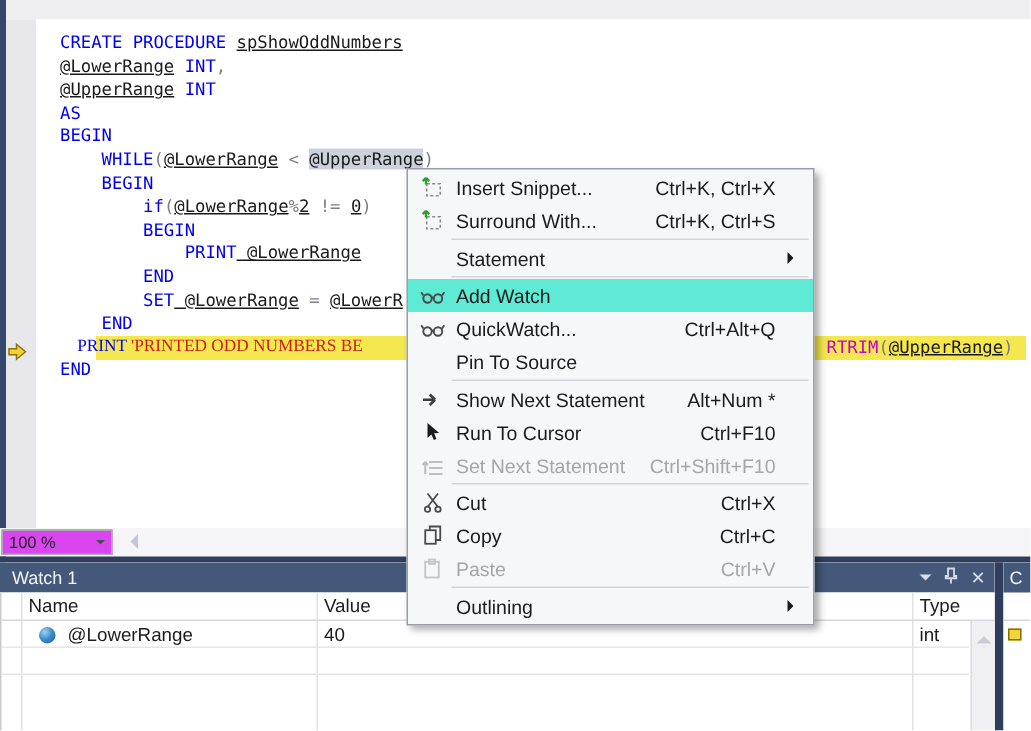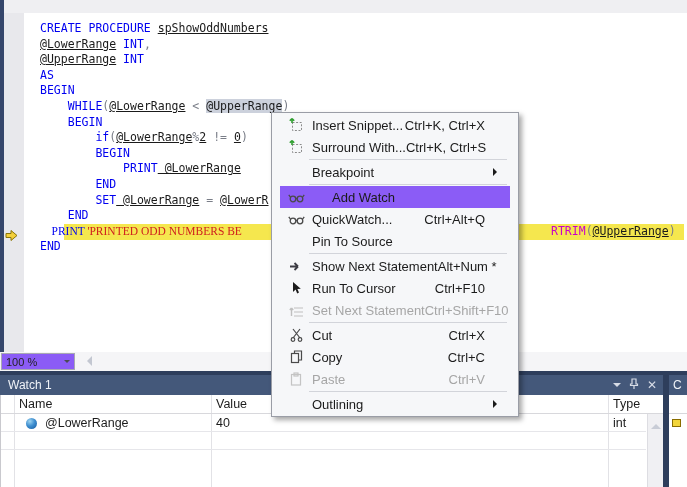--- a/index.html
+++ b/index.html
@@ -20,21 +20,21 @@
   .tk-str { color:#cf1e1e; }
   .tk-fn  { color:#c800c8; }
   .tk-sel { background:#ccd1dc; color:#1a1a1a; }
   .cur-line-bar { position:absolute; left:64px; width:620px; height:16px; background:#f5e74e; }
   .code-frag-right { position:absolute; left:551px; height:16px; font-family:"DejaVu Sans Mono", monospace;
                      font-size:11.5px; line-height:15.6px; white-space:pre; }
   .stmt-arrow { position:absolute; left:5px; top:228px; }
 
   
   .editor-bottom { position:absolute; left:0; top:352px; width:687px; height:19px; background:#f5f5f7; }
-  .zoom-combo { position:absolute; left:1px; top:1px; width:74px; height:17px; background:#8b5cf6;
+  .zoom-combo { position:absolute; left:1px; top:1px; width:74px; height:17px; background:#d946ef;
                 border:1px solid #a9a9b2; display:flex; align-items:center; font-size:11px; color:#222; }
   .zoom-combo .zc-label { padding-left:4px; flex:1; }
   .zc-arrow { width:14px; display:flex; align-items:center; justify-content:center; }
   .zc-arrow i { border:3.5px solid transparent; border-top-color:#4a4a55; margin-top:3px; }
   .hscroll-left { position:absolute; left:82px; top:4px; width:0; height:0;
                   border:5px solid transparent; border-right-color:#c3c7d1; }
 
   .dark-strip { position:absolute; left:0; top:371px; width:687px; height:4px; background:#2e3e5c; }
 
   
@@ -61,24 +61,24 @@
   .wv-up { position:absolute; left:3px; top:5px; width:0; height:0; border:5px solid transparent; border-bottom-color:#c8ccd6; }
 
   .panel-splitter { position:absolute; left:663px; top:375px; width:6px; height:112px; background:#2e3e5c; }
   .sliver-panel { position:absolute; left:669px; top:375px; width:18px; height:112px; background:#ffffff; }
   .sliver-title { position:absolute; left:0; top:0; width:100%; height:20px; background:#44587a; color:#f0f3f8;
                   font-size:12px; line-height:20px; padding-left:4px; overflow:hidden; }
   .sliver-header { position:absolute; left:0; top:20px; width:100%; height:19px; border-bottom:1px solid #d8d8dc; }
   .sliver-rowicon { position:absolute; left:3px; top:44px; width:9px; height:8px; background:#f2d53a; border:1px solid #8a6d00; }
 
   
-  .context-menu { position:absolute; left:271px; top:112px; width:248px; background:#f6f7f9;
-                  border:1px solid #9a9da6; box-shadow:3px 3px 5px rgba(0,0,0,0.35); z-index:50; padding:1px 8px; }
+  .context-menu { position:absolute; left:271px; top:112px; width:272px; background:#f6f7f9;
+                  border:1px solid #9a9da6; box-shadow:3px 3px 5px rgba(0,0,0,0.35); z-index:50; padding:1px 0; }
   .menu-item { position:relative; height:22px; display:flex; align-items:center; font-size:13px; color:#1b1b1b; cursor:default; }
-  .menu-item.highlighted { background:#8b5cf6;gap:20px; }
+  .menu-item.highlighted { background:#5eead4; }
   .menu-item.disabled, .menu-item.disabled .mi-shortcut { color:#a6a6a6; }
   .mi-icon { width:32px; display:flex; align-items:center; justify-content:center; flex:none; }
   .mi-label { flex:1; white-space:nowrap; }
   .mi-shortcut { color:#1b1b1b; padding-right:25px; white-space:nowrap; }
   .mi-sub { position:absolute; right:9px; top:7px; width:0; height:0;
             border:4px solid transparent; border-left-color:#1b1b1b; }
   .menu-sep { height:3px; position:relative; margin:0 1px; }
   .menu-sep::after { content:""; position:absolute; left:28px; right:2px; top:1px; height:1px; background:#d2d4da; }
 </style>
 </head>
@@ -193,21 +193,21 @@
             <rect x="4.5" y="5.5" width="9" height="8" fill="none" stroke="#8a8a8a" stroke-width="1" stroke-dasharray="2,1.6"></rect>
             <path d="M4 6 V1.5 M4 1.5 L1.8 3.7 M4 1.5 L6.2 3.7" stroke="#2f9e2f" stroke-width="1.6" fill="none"></path>
           </svg>
         </span>
         <span class="mi-label">Surround With...</span>
         <span class="mi-shortcut">Ctrl+K, Ctrl+S</span>
       </div>
       <div class="menu-sep"></div>
       <div class="menu-item">
         <span class="mi-icon"></span>
-        <span class="mi-label">Breakpoint</span>
+        <span class="mi-label">Statement</span>
         <span class="mi-sub"></span>
       </div>
       <div class="menu-sep"></div>
       <div class="menu-item highlighted">
         <span class="mi-icon">
           <svg width="17" height="13" viewBox="0 0 17 13">
             <circle cx="5" cy="8" r="2.8" fill="none" stroke="#4a4a4a" stroke-width="1.3"></circle>
             <circle cx="12" cy="8" r="2.8" fill="none" stroke="#4a4a4a" stroke-width="1.3"></circle>
             <path d="M7.8 8 Q8.5 6.6 9.2 8 M2.3 6 L0.8 3.8 M14.7 6 L16.2 3.8" stroke="#4a4a4a" stroke-width="1.3" fill="none"></path>
           </svg>

